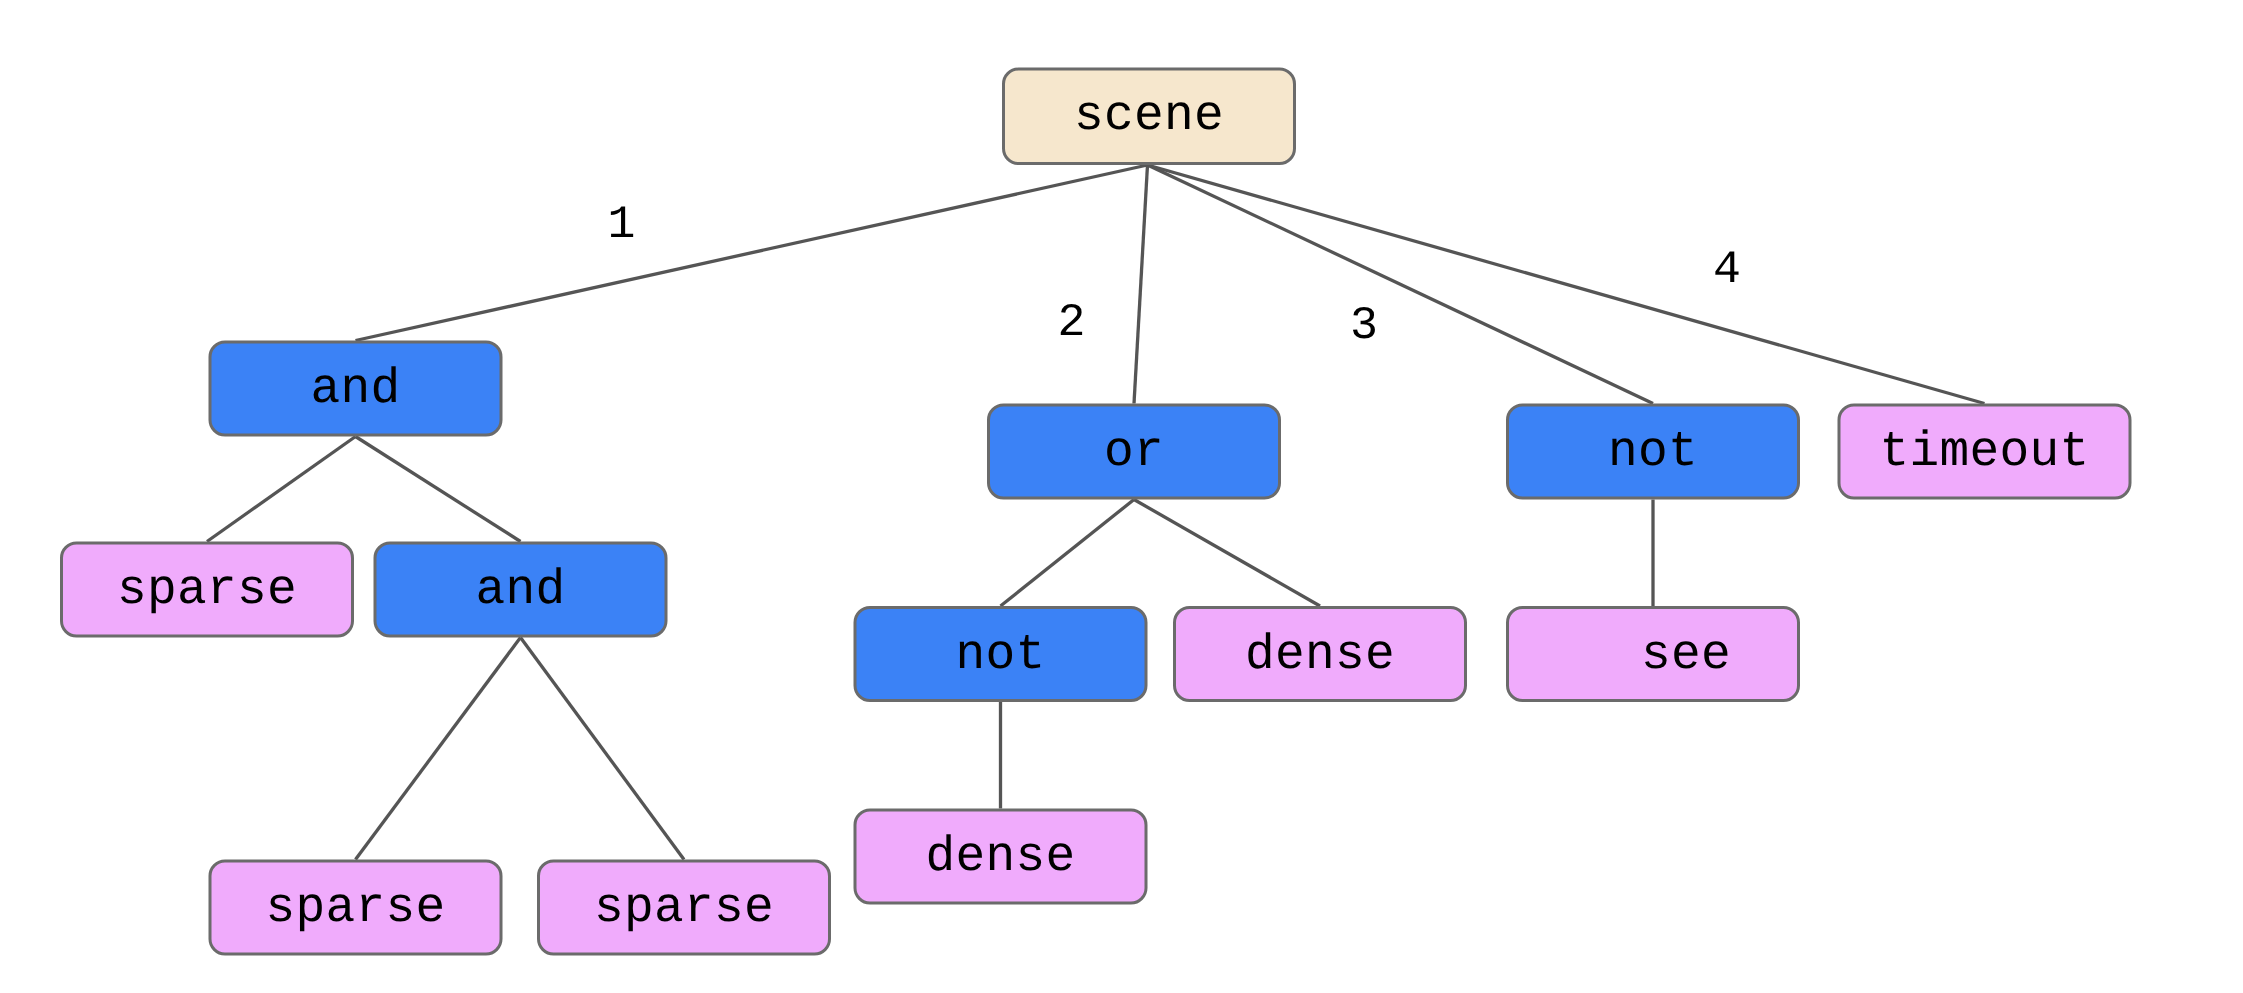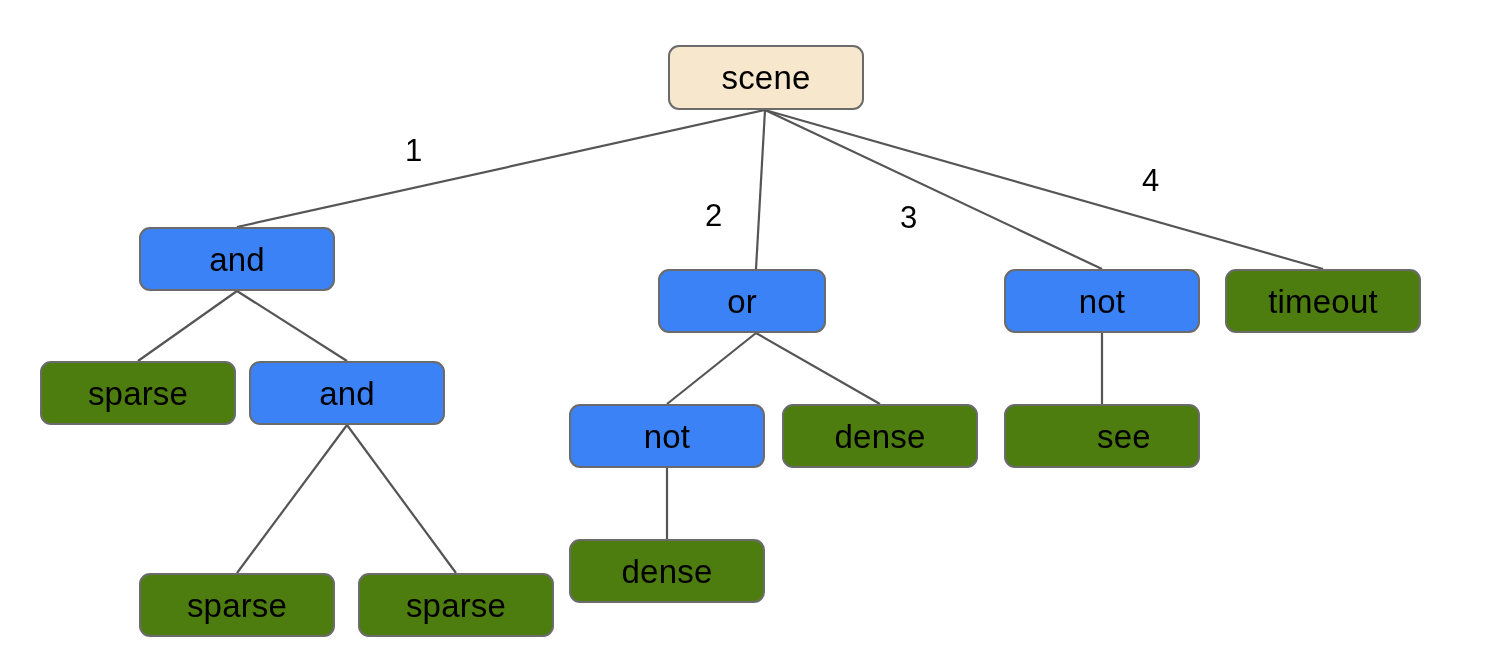--- a/index.html
+++ b/index.html
@@ -5,21 +5,21 @@
   html, body {
     margin: 0;
     padding: 0;
     background: #ffffff;
   }
   #canvas {
     position: relative;
     width: 1495px;
     height: 662px;
     background: #ffffff;
-    font-family: Liberation Sans, sans-serif;
+    font-family: Liberation Mono, monospace;
     overflow: hidden;
   }
   #edge-layer {
     position: absolute;
     left: 0;
     top: 0;
     width: 1495px;
     height: 662px;
   }
   .node {
@@ -31,21 +31,21 @@
     align-items: center;
     justify-content: center;
     color: #000000;
     font-size: 33px;
     line-height: 1;
     letter-spacing: 0.2px;
     white-space: nowrap;
   }
   .node-root  { background: #f6e7cd; }
   .node-op    { background: #3b82f6; }
-  .node-leaf  { background: #4d7c0f; }
+  .node-leaf  { background: #f0abfc; }
   .edge-label {
     position: absolute;
     color: #000000;
     font-size: 31px;
     line-height: 1;
     white-space: nowrap;
   }
 </style>
 </head>
 <body>
@@ -61,21 +61,21 @@
       <line x1="347" y1="425" x2="237" y2="573" stroke="#555555" stroke-width="2.2"></line>
       <line x1="347" y1="425" x2="456" y2="573" stroke="#555555" stroke-width="2.2"></line>
       <line x1="756" y1="333" x2="667" y2="404" stroke="#555555" stroke-width="2.2"></line>
       <line x1="756" y1="333" x2="880" y2="404" stroke="#555555" stroke-width="2.2"></line>
       <line x1="667" y1="468" x2="667" y2="539" stroke="#555555" stroke-width="2.2"></line>
       <line x1="1102" y1="333" x2="1102" y2="404" stroke="#555555" stroke-width="2.2"></line>
     </svg>
   <div id="node-layer">
       <div class="node node-root" style="left: 668px; top: 45px; width: 196px; height: 65px;">scene</div>
       <div class="node node-op" style="left: 139px; top: 227px; width: 196px; height: 64px;">and</div>
-      <div class="node node-op" style="left: 658px; top: 269px; width: 168px; height: 64px;">or</div>
+      <div class="node node-op" style="left: 658px; top: 269px; width: 196px; height: 64px;">or</div>
       <div class="node node-op" style="left: 1004px; top: 269px; width: 196px; height: 64px;">not</div>
       <div class="node node-leaf" style="left: 1225px; top: 269px; width: 196px; height: 64px;">timeout</div>
       <div class="node node-leaf" style="left: 40px; top: 361px; width: 196px; height: 64px;">sparse</div>
       <div class="node node-op" style="left: 249px; top: 361px; width: 196px; height: 64px;">and</div>
       <div class="node node-op" style="left: 569px; top: 404px; width: 196px; height: 64px;">not</div>
       <div class="node node-leaf" style="left: 782px; top: 404px; width: 196px; height: 64px;">dense</div>
       <div class="node node-leaf" style="left: 1004px; top: 404px; width: 196px; height: 64px; padding-left: 44px;">see</div>
       <div class="node node-leaf" style="left: 569px; top: 539px; width: 196px; height: 64px;">dense</div>
       <div class="node node-leaf" style="left: 139px; top: 573px; width: 196px; height: 64px;">sparse</div>
       <div class="node node-leaf" style="left: 358px; top: 573px; width: 196px; height: 64px;">sparse</div>

